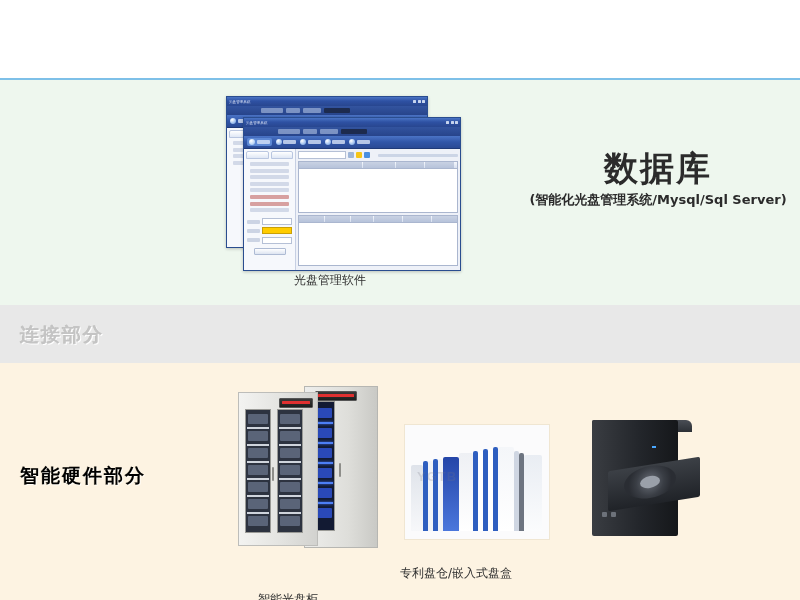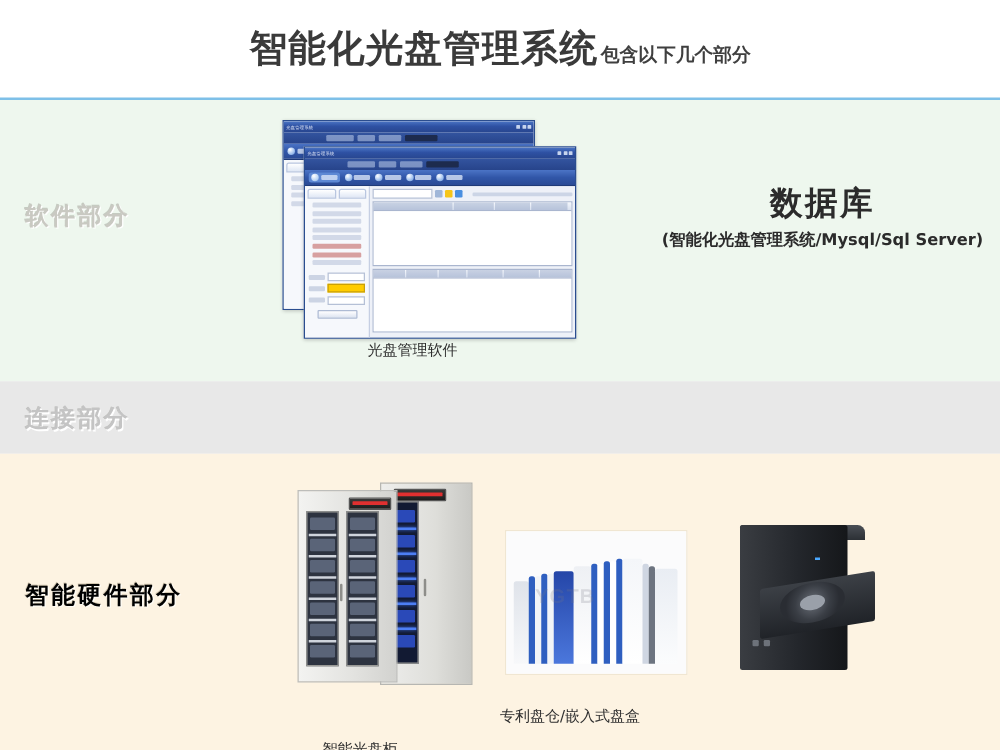--- a/index.html
+++ b/index.html
@@ -55,22 +55,22 @@
   .connect-text{
     position:absolute;left:255px;top:320px;
     font-size:20px;font-weight:bold;color:#3b3b3b;letter-spacing:.5px;
     font-family:"DejaVu Sans","Liberation Sans",sans-serif;
     white-space:nowrap;
   }
 
   
   .db-block{position:absolute;left:516px;top:150px;width:284px;text-align:center;}
   .db-title{
-    font-size:26px;font-weight:bold;color:#2b2b2b;letter-spacing:2px;
-    font-family:Liberation Mono, monospace;line-height:1.1;
+    font-size:34px;font-weight:bold;color:#2b2b2b;letter-spacing:2px;
+    font-family:Liberation Serif, serif;line-height:1.1;
   }
   .db-sub{
     margin-top:4px;font-size:13px;font-weight:bold;color:#2b2b2b;
     font-family:"DejaVu Sans","Liberation Sans",sans-serif;white-space:nowrap;
   }
 
   
   .shot{
     position:absolute;
     border:1px solid #2a4d8f;
@@ -215,21 +215,21 @@
   }
   .led i{display:block;height:3px;margin:2px 2px;background:#e03030;border-radius:.5px;}
   .handle{position:absolute;width:2px;height:14px;background:#8e8e8a;border-radius:1px;}
 
   
   .ph-tray{left:404px;top:424px;width:144px;height:114px;background:#ffffff;
            border:1px solid #f0e6d2;}
   .tray-bg{position:absolute;inset:0;background:#fbfbfc;}
   .fin{position:absolute;bottom:8px;border-radius:2px 2px 0 0;}
   .watermark{
-    position:absolute;left:23px;top:44px;font-size:16px;color:rgba(120,120,130,.22);
+    position:absolute;left:12px;top:44px;font-size:13px;color:rgba(120,120,130,.22);
     font-weight:bold;letter-spacing:1px;font-family:"Liberation Sans",sans-serif;
   }
 
   
   .ph-pc{left:578px;top:412px;width:140px;height:130px;background:#fdf3e2;}
   .pc-body{
     position:absolute;left:14px;top:8px;width:86px;height:116px;
     background:linear-gradient(to right,#3a3d42 0%,#23262b 55%,#15171a 100%);
     border-radius:2px;
   }
@@ -251,30 +251,23 @@
   }
   .pc-led{position:absolute;left:74px;top:34px;width:4px;height:2px;background:#4aa8ff;}
   .pc-btns{position:absolute;left:24px;top:100px;display:flex;gap:4px;}
   .pc-btns i{display:block;width:5px;height:5px;background:#6d727a;border-radius:1px;}
 </style>
 </head>
 <body>
 
 <div class="page">
 
-  <div class="header">
-    <div class="title-wrap">
-      <span class="title-main">智能化光盘管理系统</span>
-      <span class="title-sub">包含以下几个部分</span>
-    </div>
-  </div>
   <div class="blue-rule"></div>
 
   <div class="sec sec-software"></div>
-  <div class="sec-label lbl-software">软件部分</div>
 
   <div class="shot shot-back">
     <div class="tbar">
       <span class="tbar-title">光盘管理系统</span>
       <span class="tbar-btns">
         <i></i>
         <i></i>
         <i></i>
       </span>
     </div>

